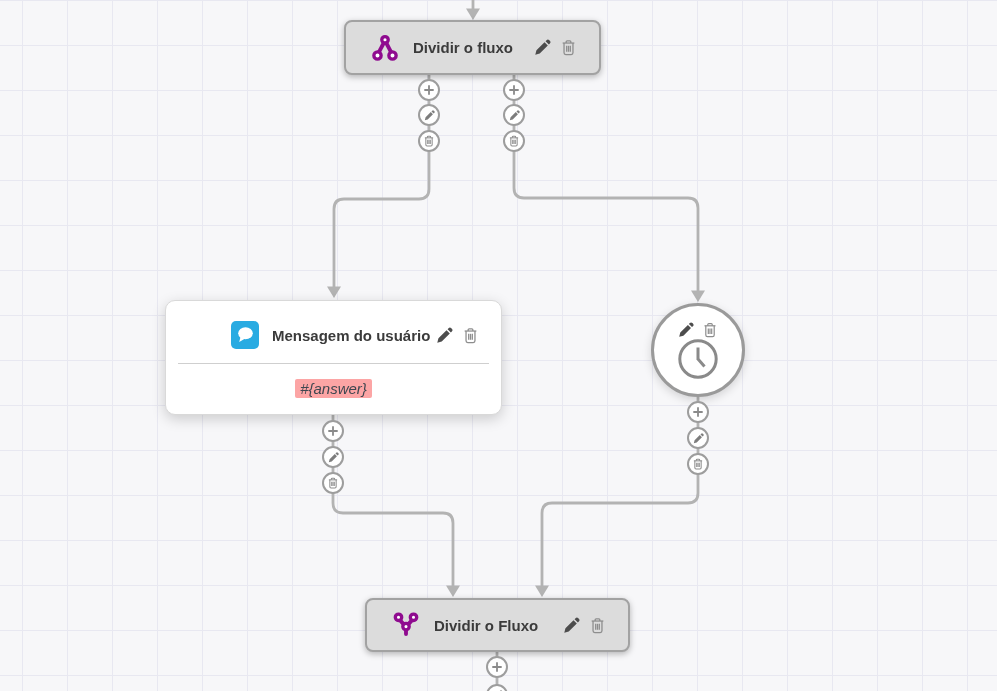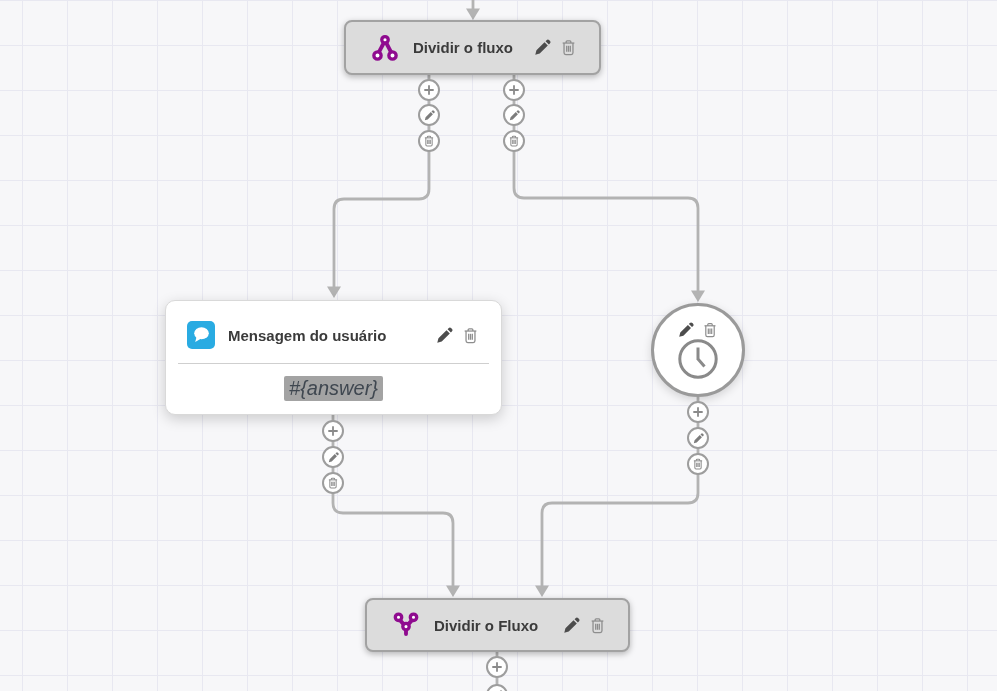--- a/index.html
+++ b/index.html
@@ -17,30 +17,30 @@
   .node{position:absolute;z-index:2;box-sizing:border-box;}
   .node-bar{
     background:#dcdcdc;border:2px solid #a2a2a2;border-radius:8px;
     box-shadow:0 2px 6px rgba(0,0,0,.28);
     display:flex;align-items:center;padding:0 22px 0 24px;
   }
   .node-card{
     background:#ffffff;border:1px solid #d9d9d9;border-radius:10px;
     box-shadow:0 4px 14px rgba(0,0,0,.18);
   }
-  .node-card .card-header{display:flex;align-items:center;padding:20px 22px 14px 21px;}
+  .node-card .card-header{display:flex;align-items:center;padding:20px 22px 14px 21px;margin-left:44px;}
   .card-divider{height:1px;background:#cfcfcf;margin:0 12px;}
   .card-body{display:flex;justify-content:center;align-items:center;height:48px;}
   .node-title{
     font-size:15px;font-weight:bold;color:#3b3b3b;margin-left:13px;white-space:nowrap;
   }
   .actions{margin-left:auto;display:flex;align-items:center;gap:9px;}
   .variable-chip{
-    font-size:20px;font-style:italic;color:#3f4750;
-    background:#a3a3a3;padding:1px 5px;border-radius:2px;
+    font-size:15px;font-style:italic;color:#3f4750;
+    background:#fca5a5;padding:1px 5px;border-radius:2px;
   }
   .circle-node{
     background:#ffffff;border:3.5px solid #9a9a9a;border-radius:50%;
     box-shadow:0 3px 10px rgba(0,0,0,.15);
   }
   .circle-node .actions-inner{
     position:absolute;left:0;right:0;top:16px;display:flex;justify-content:center;gap:8px;
   }
   .circle-node .clock-wrap{position:absolute;left:0;right:0;top:31px;display:flex;justify-content:center;}
   .port-btn{

